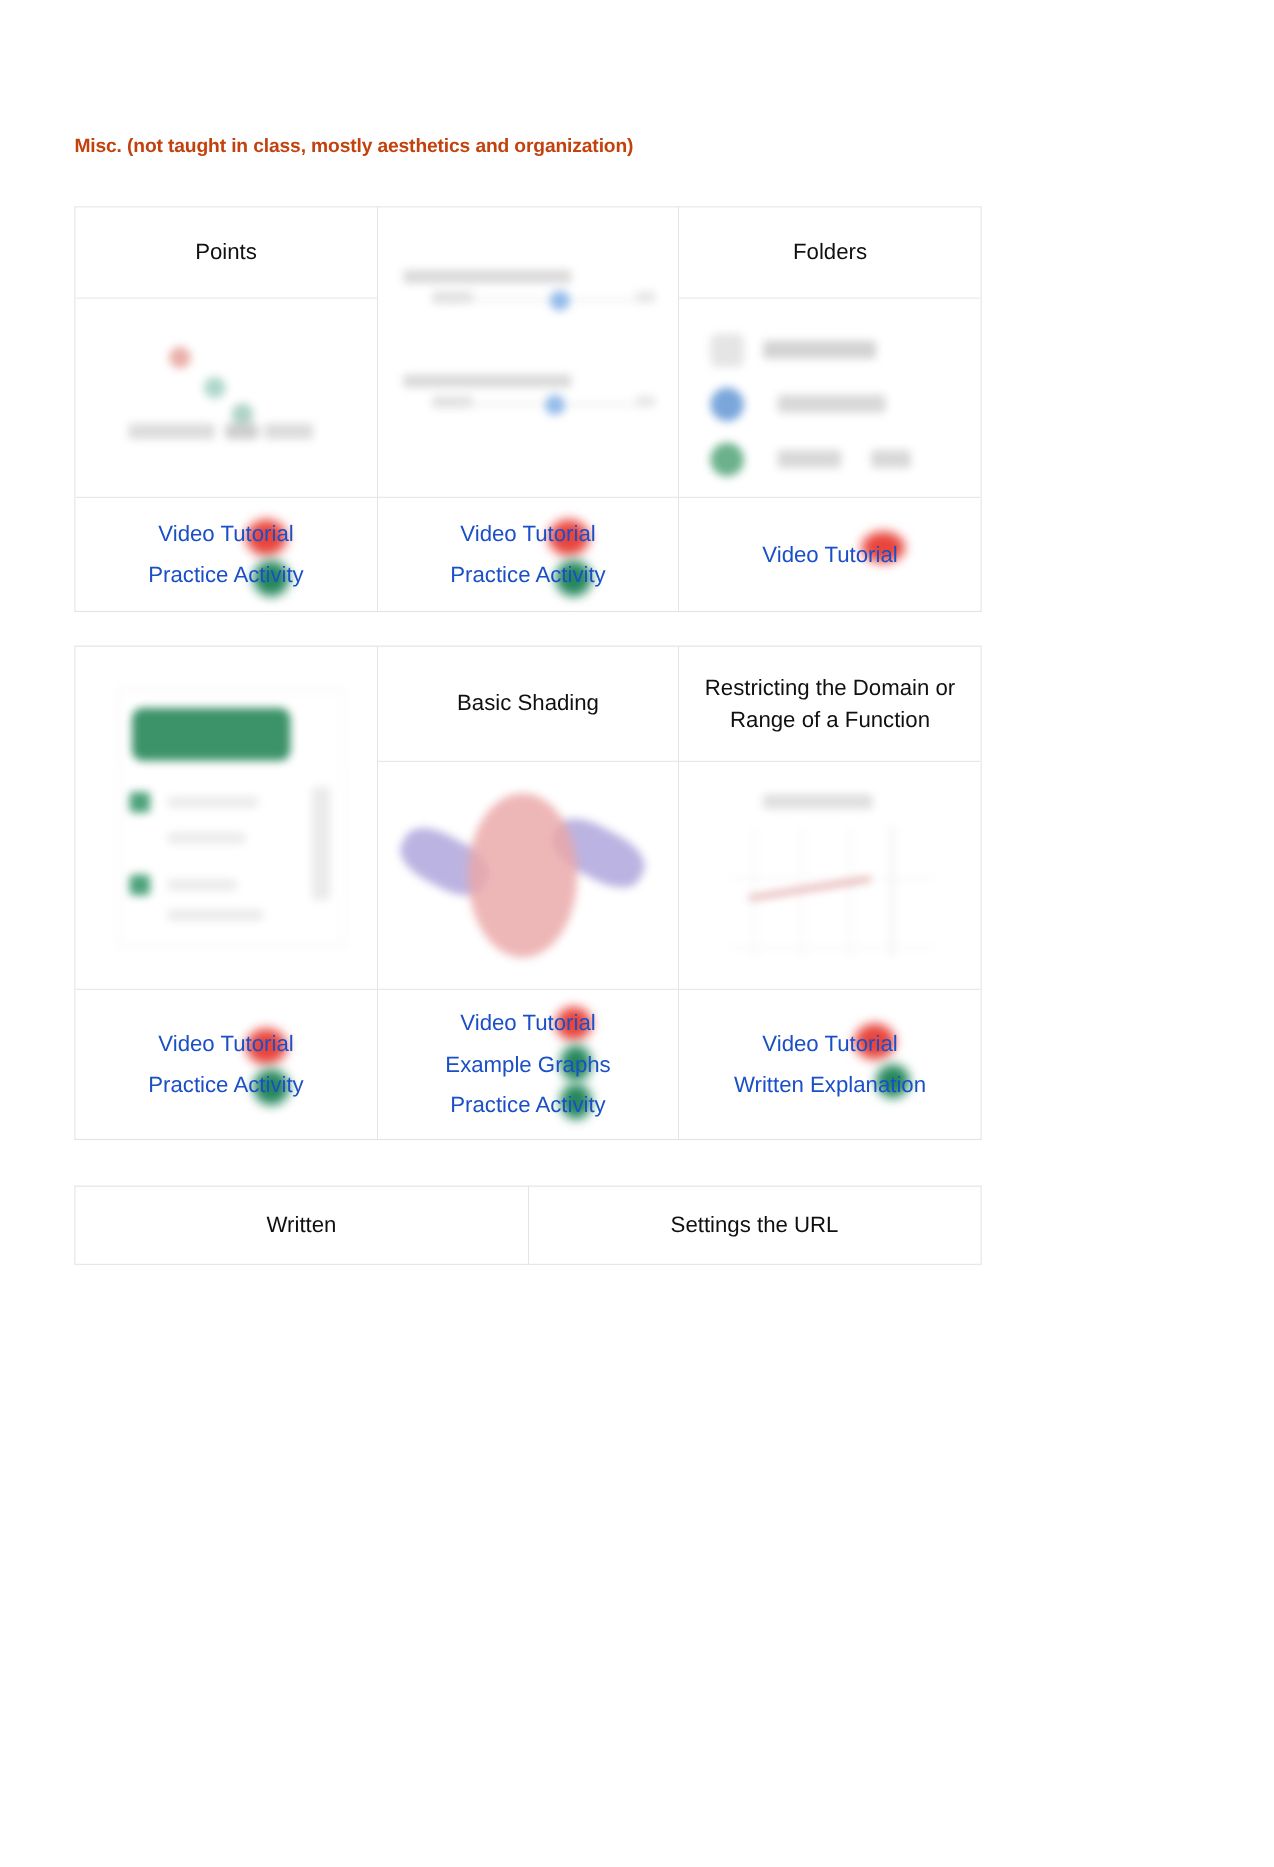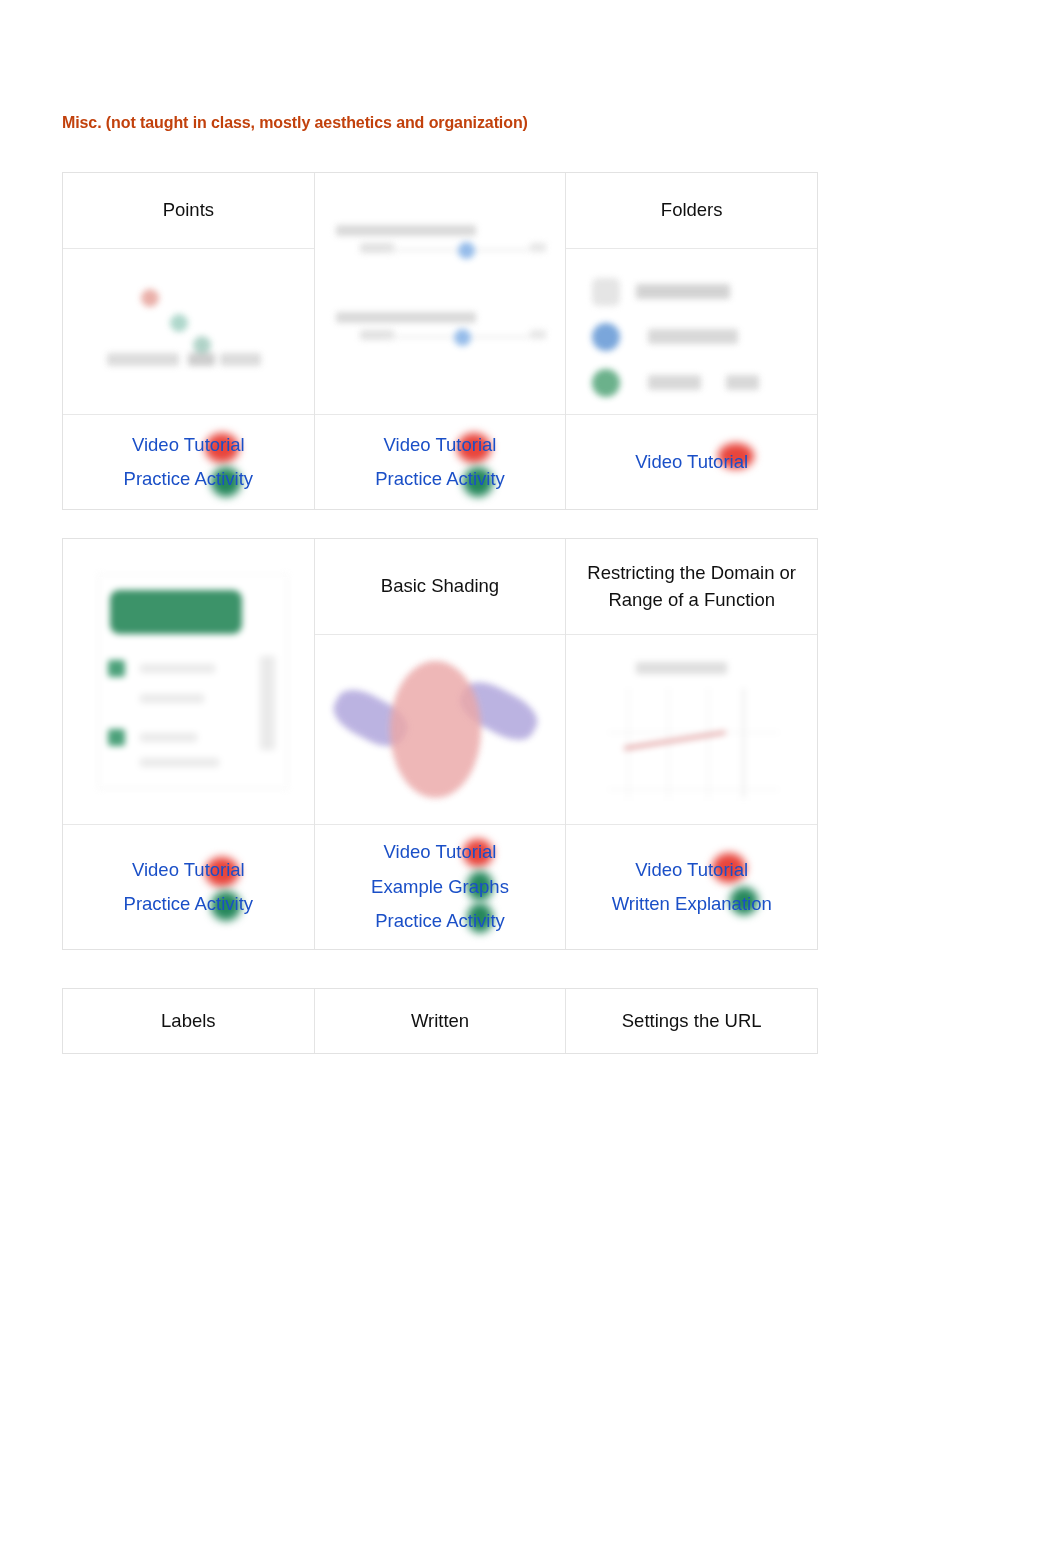--- a/index.html
+++ b/index.html
@@ -408,23 +408,20 @@
         <div class="blob red" style="width:34px;height:30px;left:146px;top:28px;"></div>
         <div class="blob green" style="width:28px;height:28px;left:164px;top:62px;"></div>
         <a class="linkrow" href="#">Video Tutorial</a>
         <a class="linkrow" href="#">Written Explanation</a>
       </div>
     </div>
   </div>
 
   <div class="block r3">
     <div class="col">
-      <div class="hdr">Labels</div>
-    </div>
-    <div class="col">
       <div class="hdr">Written</div>
     </div>
     <div class="col">
       <div class="hdr">Settings the URL</div>
     </div>
   </div>
 
 </div>
 
 </body></html>

